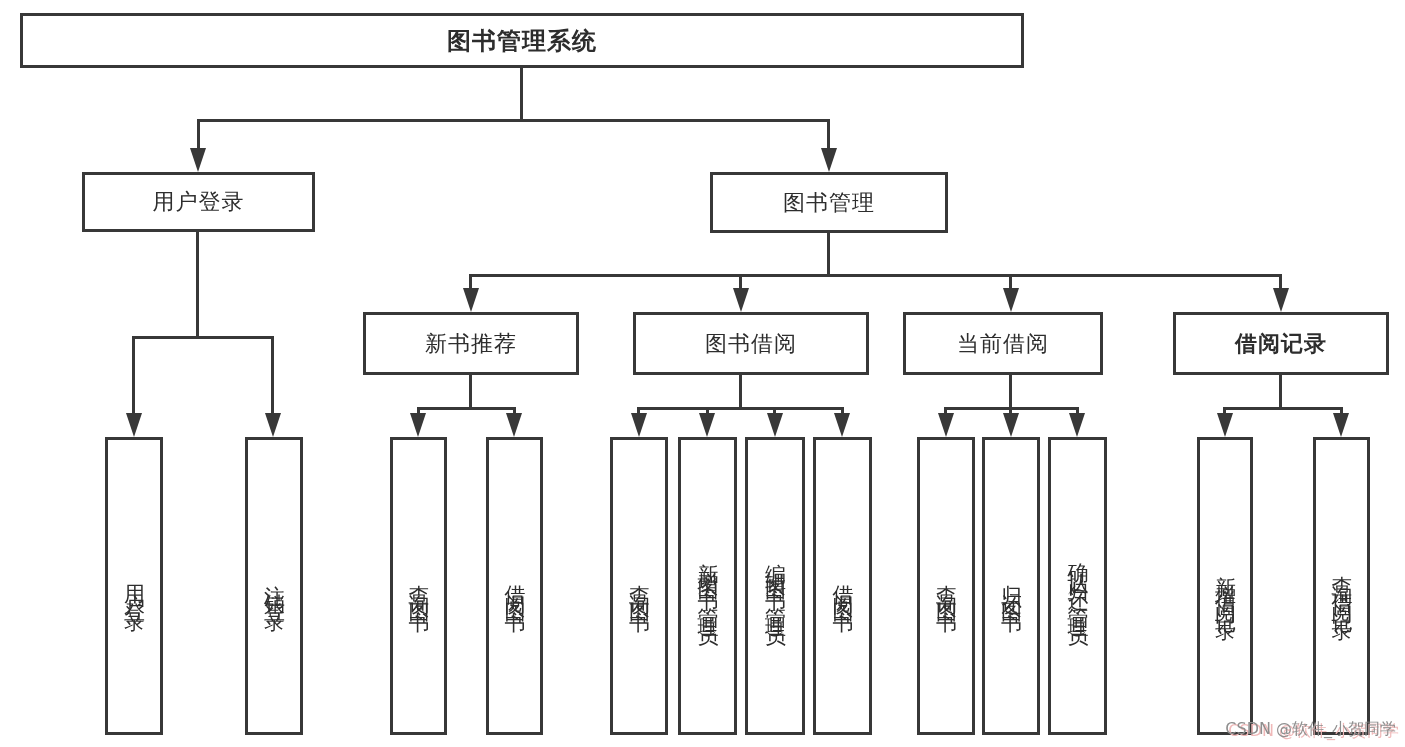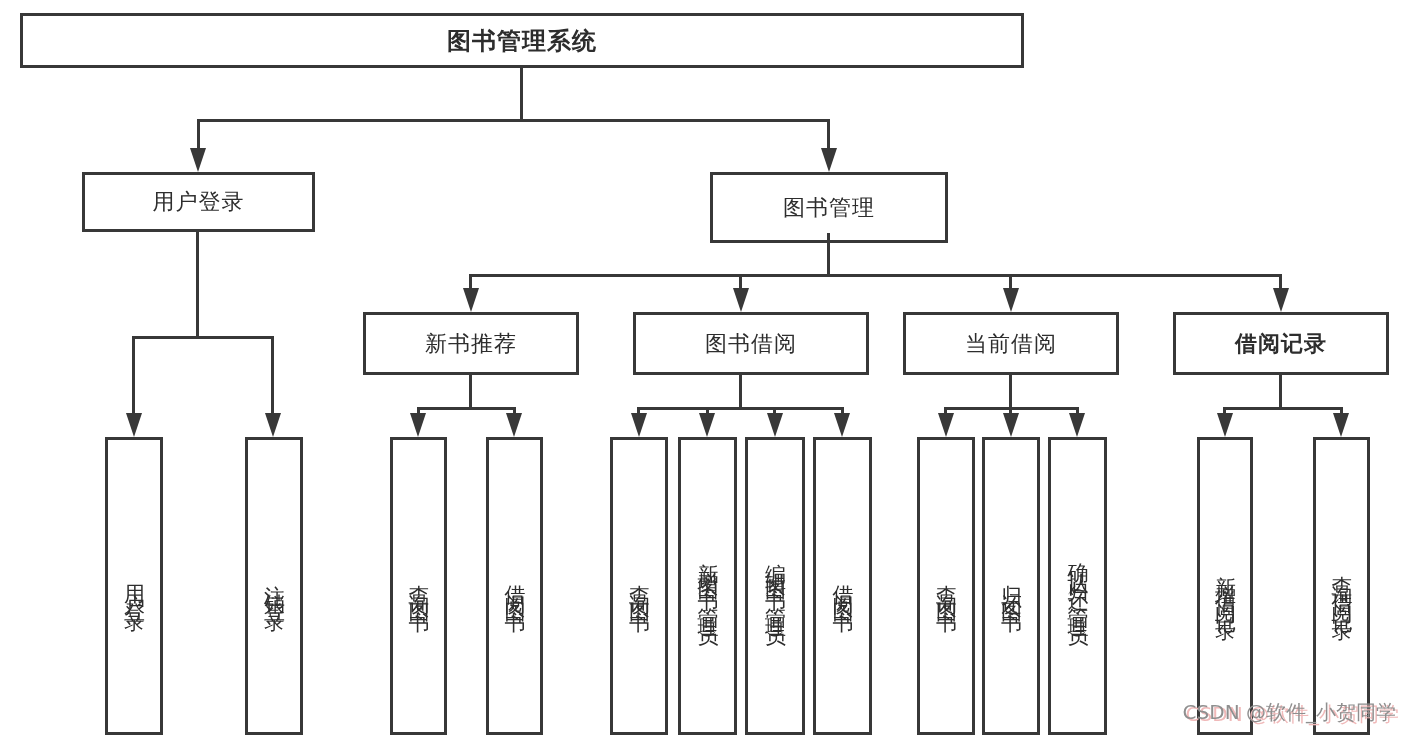--- a/index.html
+++ b/index.html
@@ -38,22 +38,22 @@
   .vline{width:3px;}
   .hline{height:3px;}
   .ah{
     position:absolute;width:0;height:0;
     border-left:8px solid transparent;
     border-right:8px solid transparent;
     border-top:24px solid var(--line);
   }
   .watermark{
     position:absolute;
-    right:9px;bottom:21px;
-    font-size:20px;
+    right:9px;bottom:7px;
+    font-size:16px;
     color:var(--wm);
     text-shadow:3px 2px 0 var(--wm-shadow);
     white-space:nowrap;
   }
 </style>
 </head>
 <body>
 
 <div class="canvas">
 
@@ -64,21 +64,21 @@
   <div class="vline" style="left:520px;top:68px;height:54px;"></div>
   <div class="hline" style="left:197px;top:119px;width:633px;"></div>
   <div class="vline" style="left:197px;top:119px;height:33px;"></div>
   <div class="ah" style="left:190px;top:148px;"></div>
   <div class="vline" style="left:827px;top:119px;height:33px;"></div>
   <div class="ah" style="left:821px;top:148px;"></div>
 
   <div class="box h" style="left:82px;top:172px;width:233px;height:60px;">
     <span>用户登录</span>
   </div>
-  <div class="box h" style="left:710px;top:172px;width:238px;height:71px;">
+  <div class="box h" style="left:710px;top:172px;width:238px;height:61px;">
     <span>图书管理</span>
   </div>
 
   <div class="vline" style="left:196px;top:232px;height:107px;"></div>
   <div class="hline" style="left:132px;top:336px;width:142px;"></div>
   <div class="vline" style="left:132px;top:336px;height:80px;"></div>
   <div class="ah" style="left:126px;top:413px;"></div>
   <div class="vline" style="left:271px;top:336px;height:80px;"></div>
   <div class="ah" style="left:265px;top:413px;"></div>
 
@@ -92,21 +92,21 @@
   <div class="ah" style="left:1003px;top:288px;"></div>
   <div class="vline" style="left:1279px;top:274px;height:18px;"></div>
   <div class="ah" style="left:1273px;top:288px;"></div>
 
   <div class="box h" style="left:363px;top:312px;width:216px;height:63px;text-align:right;">
     <span>新书推荐</span>
   </div>
   <div class="box h" style="left:633px;top:312px;width:236px;height:63px;">
     <span>图书借阅</span>
   </div>
-  <div class="box h" style="left:903px;top:312px;width:216px;height:63px;">
+  <div class="box h" style="left:903px;top:312px;width:200px;height:63px;">
     <span>当前借阅</span>
   </div>
   <div class="box h" style="left:1173px;top:312px;width:216px;height:63px;font-weight:bold;">
     <span>借阅记录</span>
   </div>
 
   <div class="vline" style="left:469px;top:375px;height:35px;"></div>
   <div class="hline" style="left:417px;top:407px;width:99px;"></div>
   <div class="vline" style="left:417px;top:407px;height:10px;"></div>
   <div class="ah" style="left:410px;top:413px;"></div>

